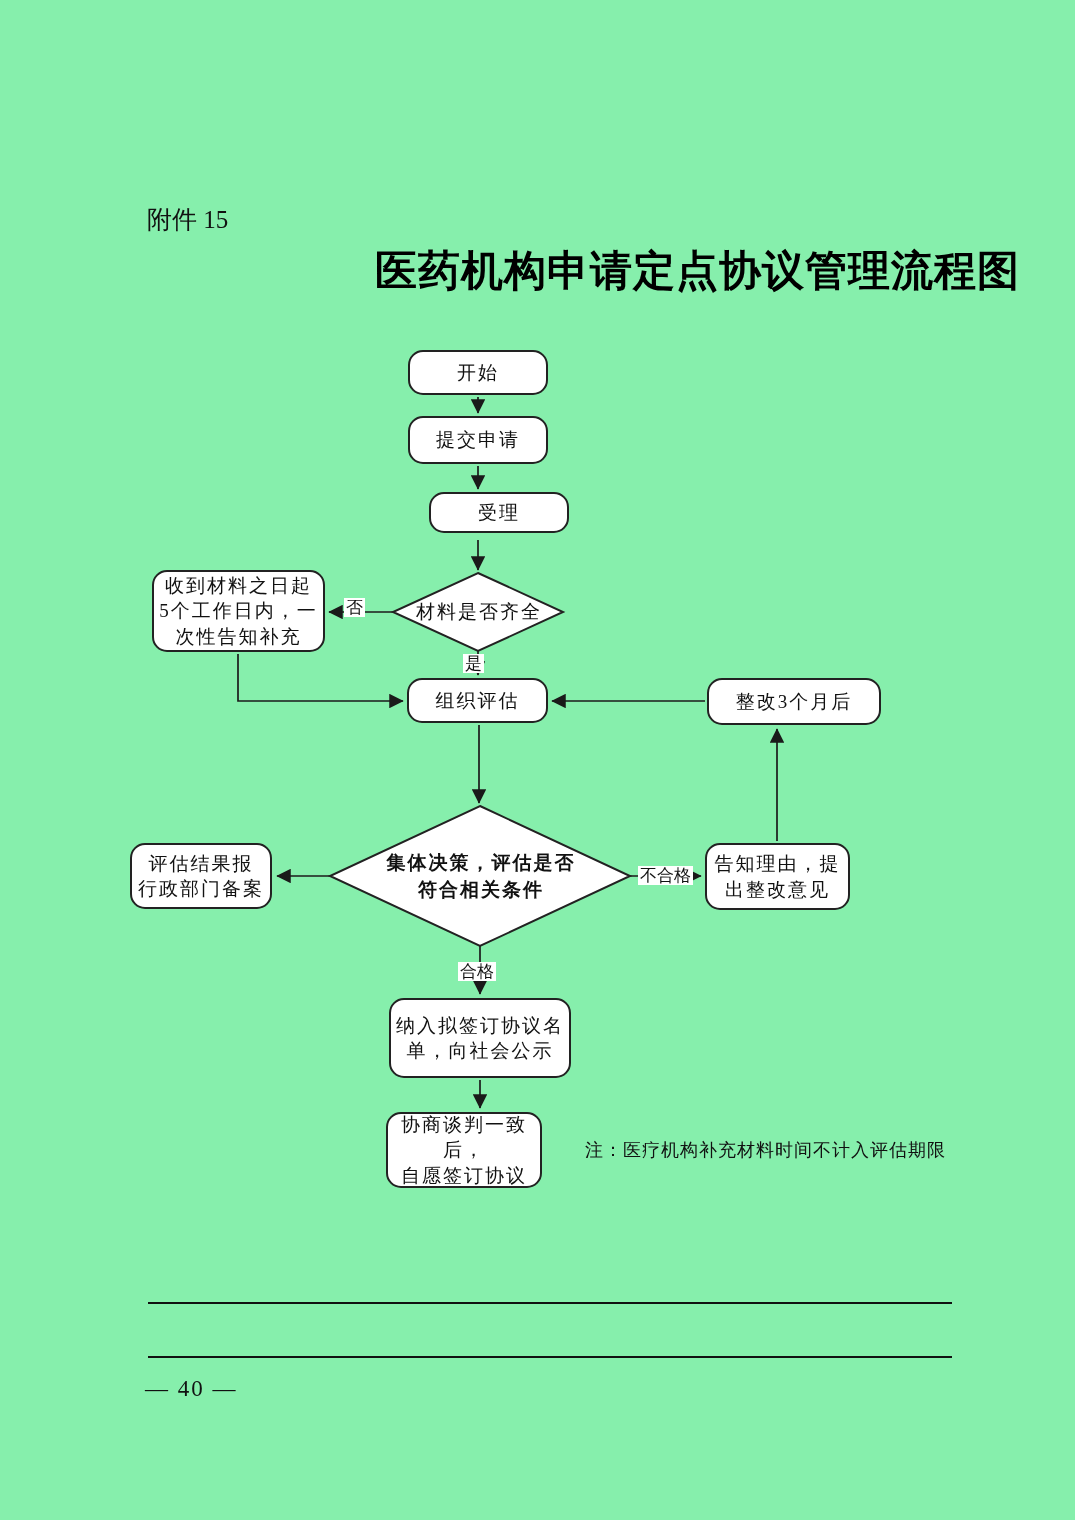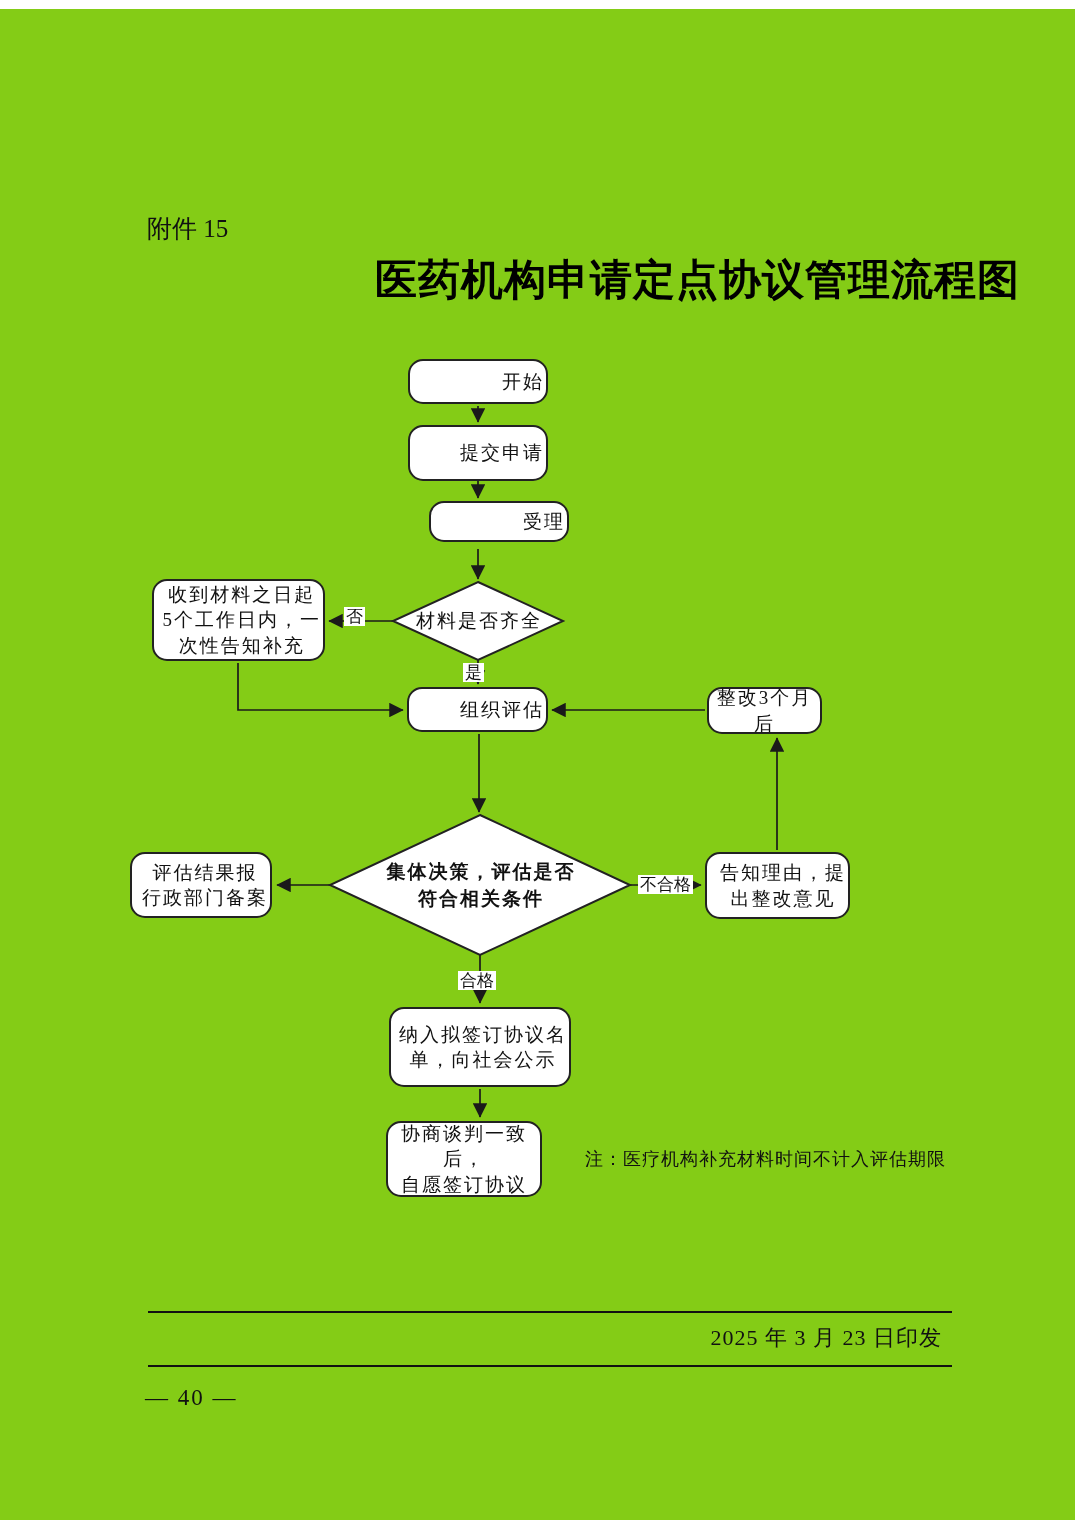--- a/index.html
+++ b/index.html
@@ -2,48 +2,48 @@
 <html><head>
 <meta charset="utf-8">
 <style>
   * { margin:0; padding:0; box-sizing:border-box; }
   html,body { background:#ffffff; }
   body {
     width:1075px; height:1520px; position:relative; overflow:hidden;
     font-family:"Liberation Serif","DejaVu Serif",serif;
     color:#1a1a1a;
   }
-  .page { position:absolute; inset:0; background:#84cc16;margin-top:9px; }
+  .page { position:absolute; inset:0; background:#86efac; }
 
   .attachment {
     position:absolute; left:147px; top:203px;
     font-size:25px; color:#111;
   }
   .doc-title {
     position:absolute; left:100px; top:243px; width:920px;
     text-align:right; font-size:42px; font-weight:bold; color:#000;
     letter-spacing:1px; white-space:nowrap;
   }
 
   svg.connectors { position:absolute; left:0; top:0; width:1075px; height:1520px; }
 
   .node {
     position:absolute; background:#fff;
     border:2px solid #222; border-radius:15px;
-    display:flex; align-items:center; justify-content:flex-end;
+    display:flex; align-items:center; justify-content:center;
     text-align:center; font-size:19px; line-height:1.32;
     letter-spacing:2px; white-space:pre-line; color:#111;
     padding:1px 2px;
   }
   .n-start    { left:408px; top:350px; width:140px; height:45px; }
-  .n-submit   { left:408px; top:416px; width:140px; height:56px; }
+  .n-submit   { left:408px; top:416px; width:140px; height:48px; }
   .n-accept   { left:429px; top:492px; width:140px; height:41px; }
   .n-notify   { left:152px; top:570px; width:173px; height:82px;font-family:Liberation Serif, serif; }
   .n-organize { left:407px; top:678px; width:141px; height:45px; }
-  .n-rectify  { left:707px; top:678px; width:115px; height:47px; }
+  .n-rectify  { left:707px; top:678px; width:174px; height:47px; }
   .n-report   { left:130px; top:843px; width:142px; height:66px; }
   .n-reasons  { left:705px; top:843px; width:145px; height:67px; }
   .n-publicize{ left:389px; top:998px; width:182px; height:80px; }
   .n-sign     { left:386px; top:1112px; width:156px; height:76px; }
 
   .diamond-label {
     position:absolute; display:flex; align-items:center; justify-content:center;
     text-align:center; font-size:19px; line-height:1.4; letter-spacing:2px;
     white-space:pre-line; color:#111; pointer-events:none;
   }
@@ -161,17 +161,16 @@
   </div>
 
   <span class="edge-label l-no">否</span>
   <span class="edge-label l-yes">是</span>
   <span class="edge-label l-unqualified">不合格</span>
   <span class="edge-label l-qualified">合格</span>
 
   <div class="note">注：医疗机构补充材料时间不计入评估期限</div>
 
   <div class="footer-rule rule-top"></div>
-  <div class="footer-date">2025 年 3 月 23 日印发</div>
   <div class="footer-rule rule-bottom"></div>
   <div class="page-number">— 40 —</div>
 
 </div>
 
 </body></html>

